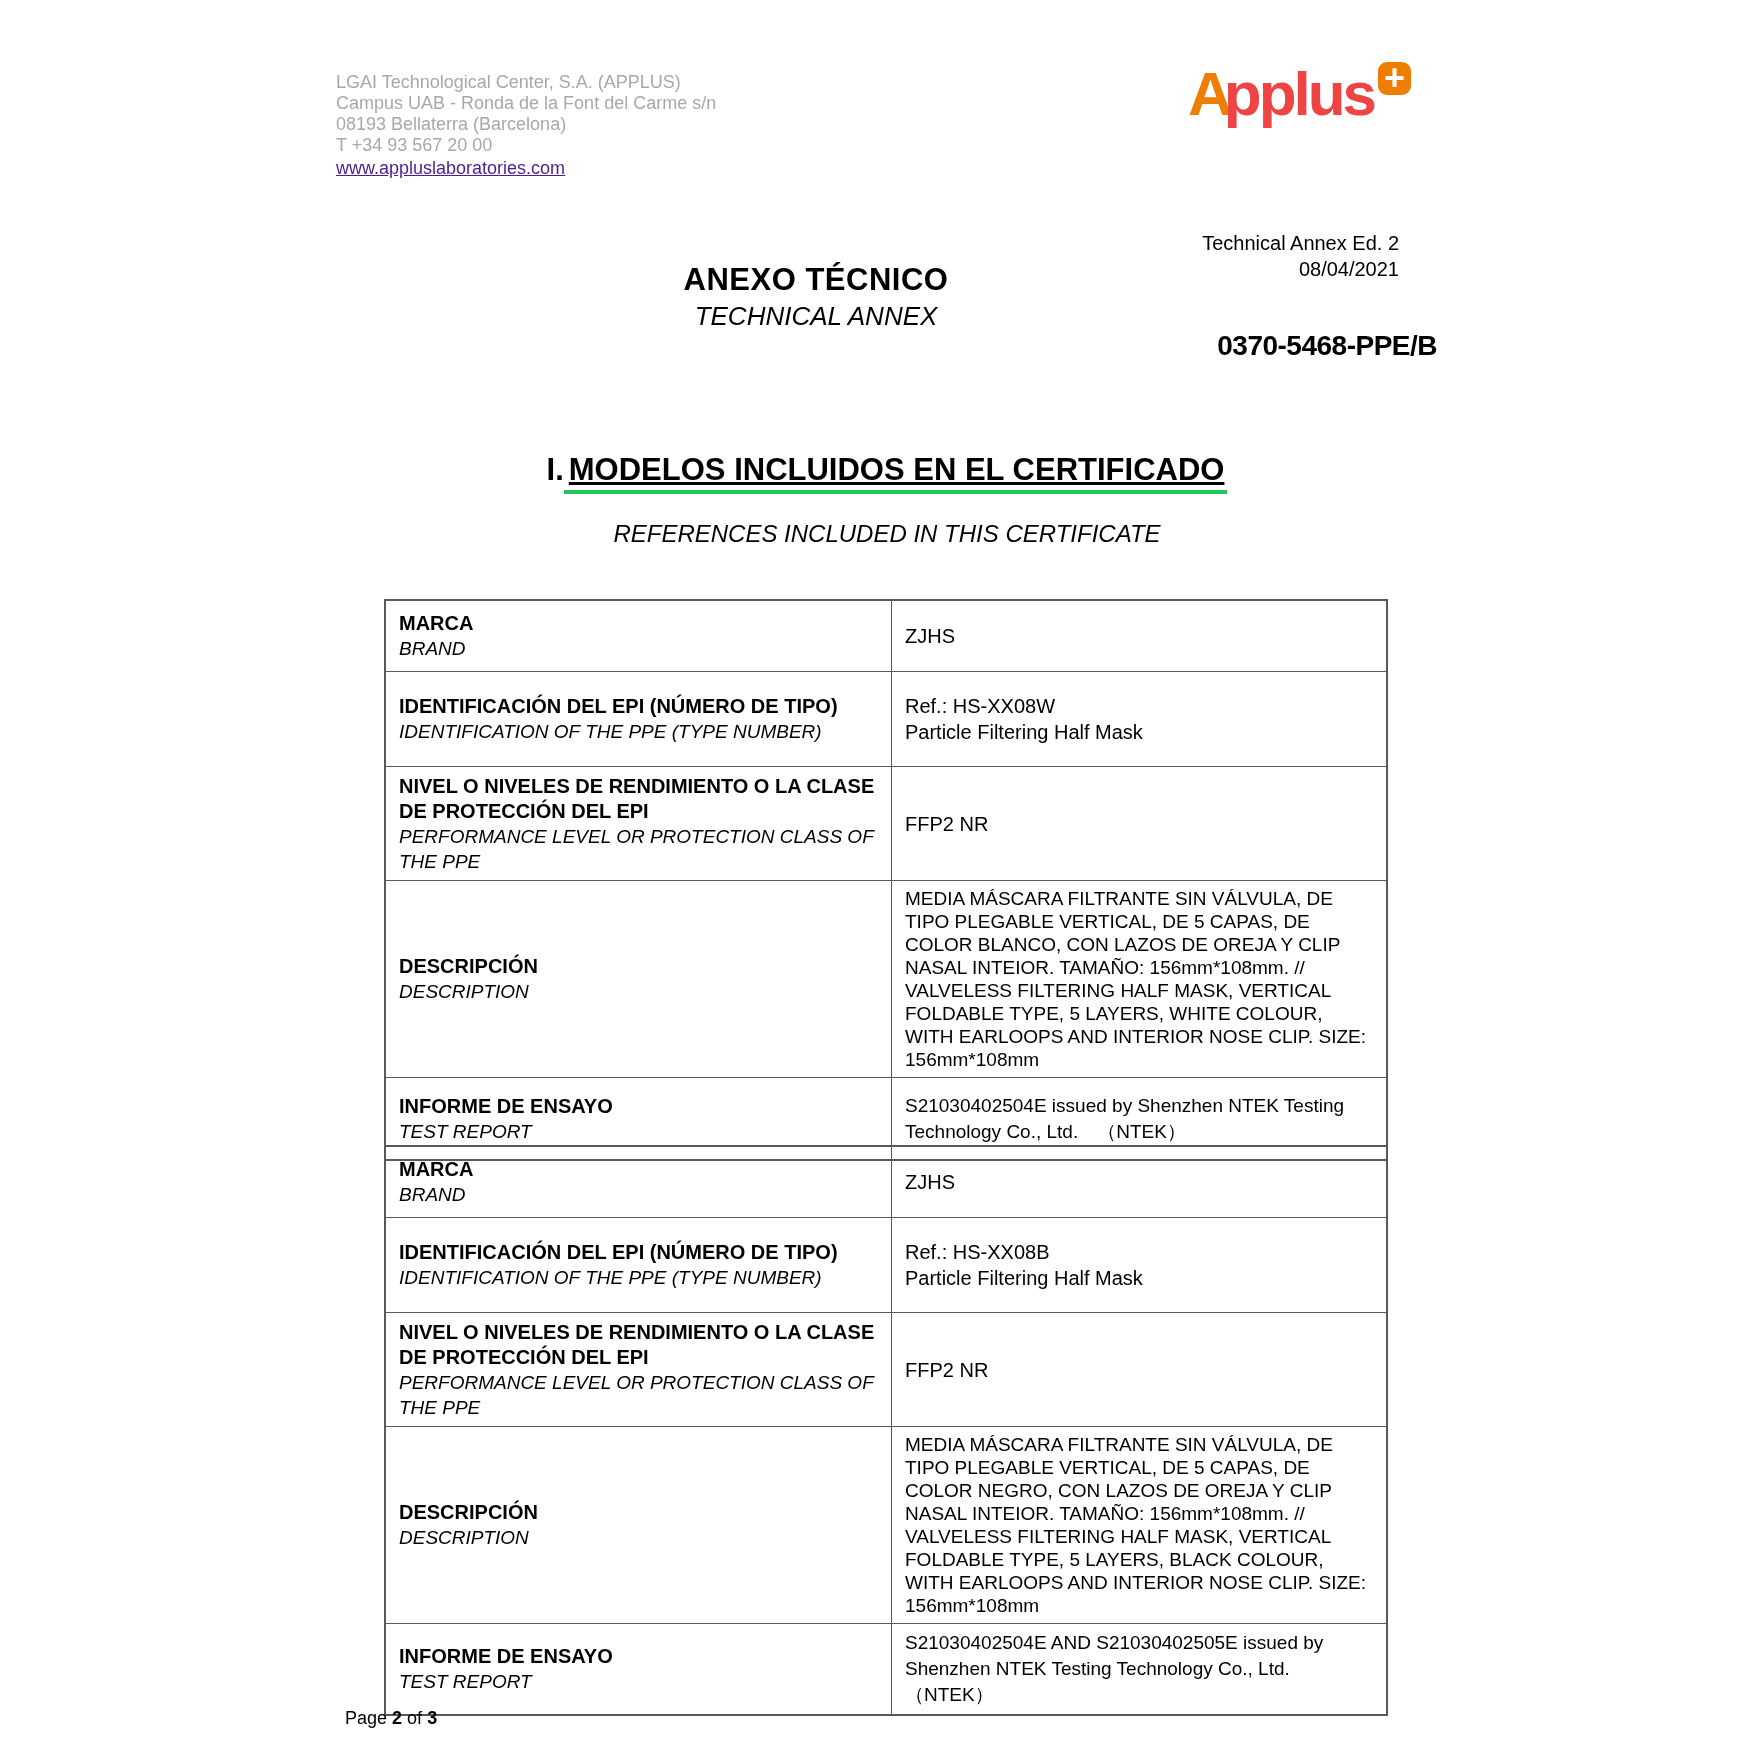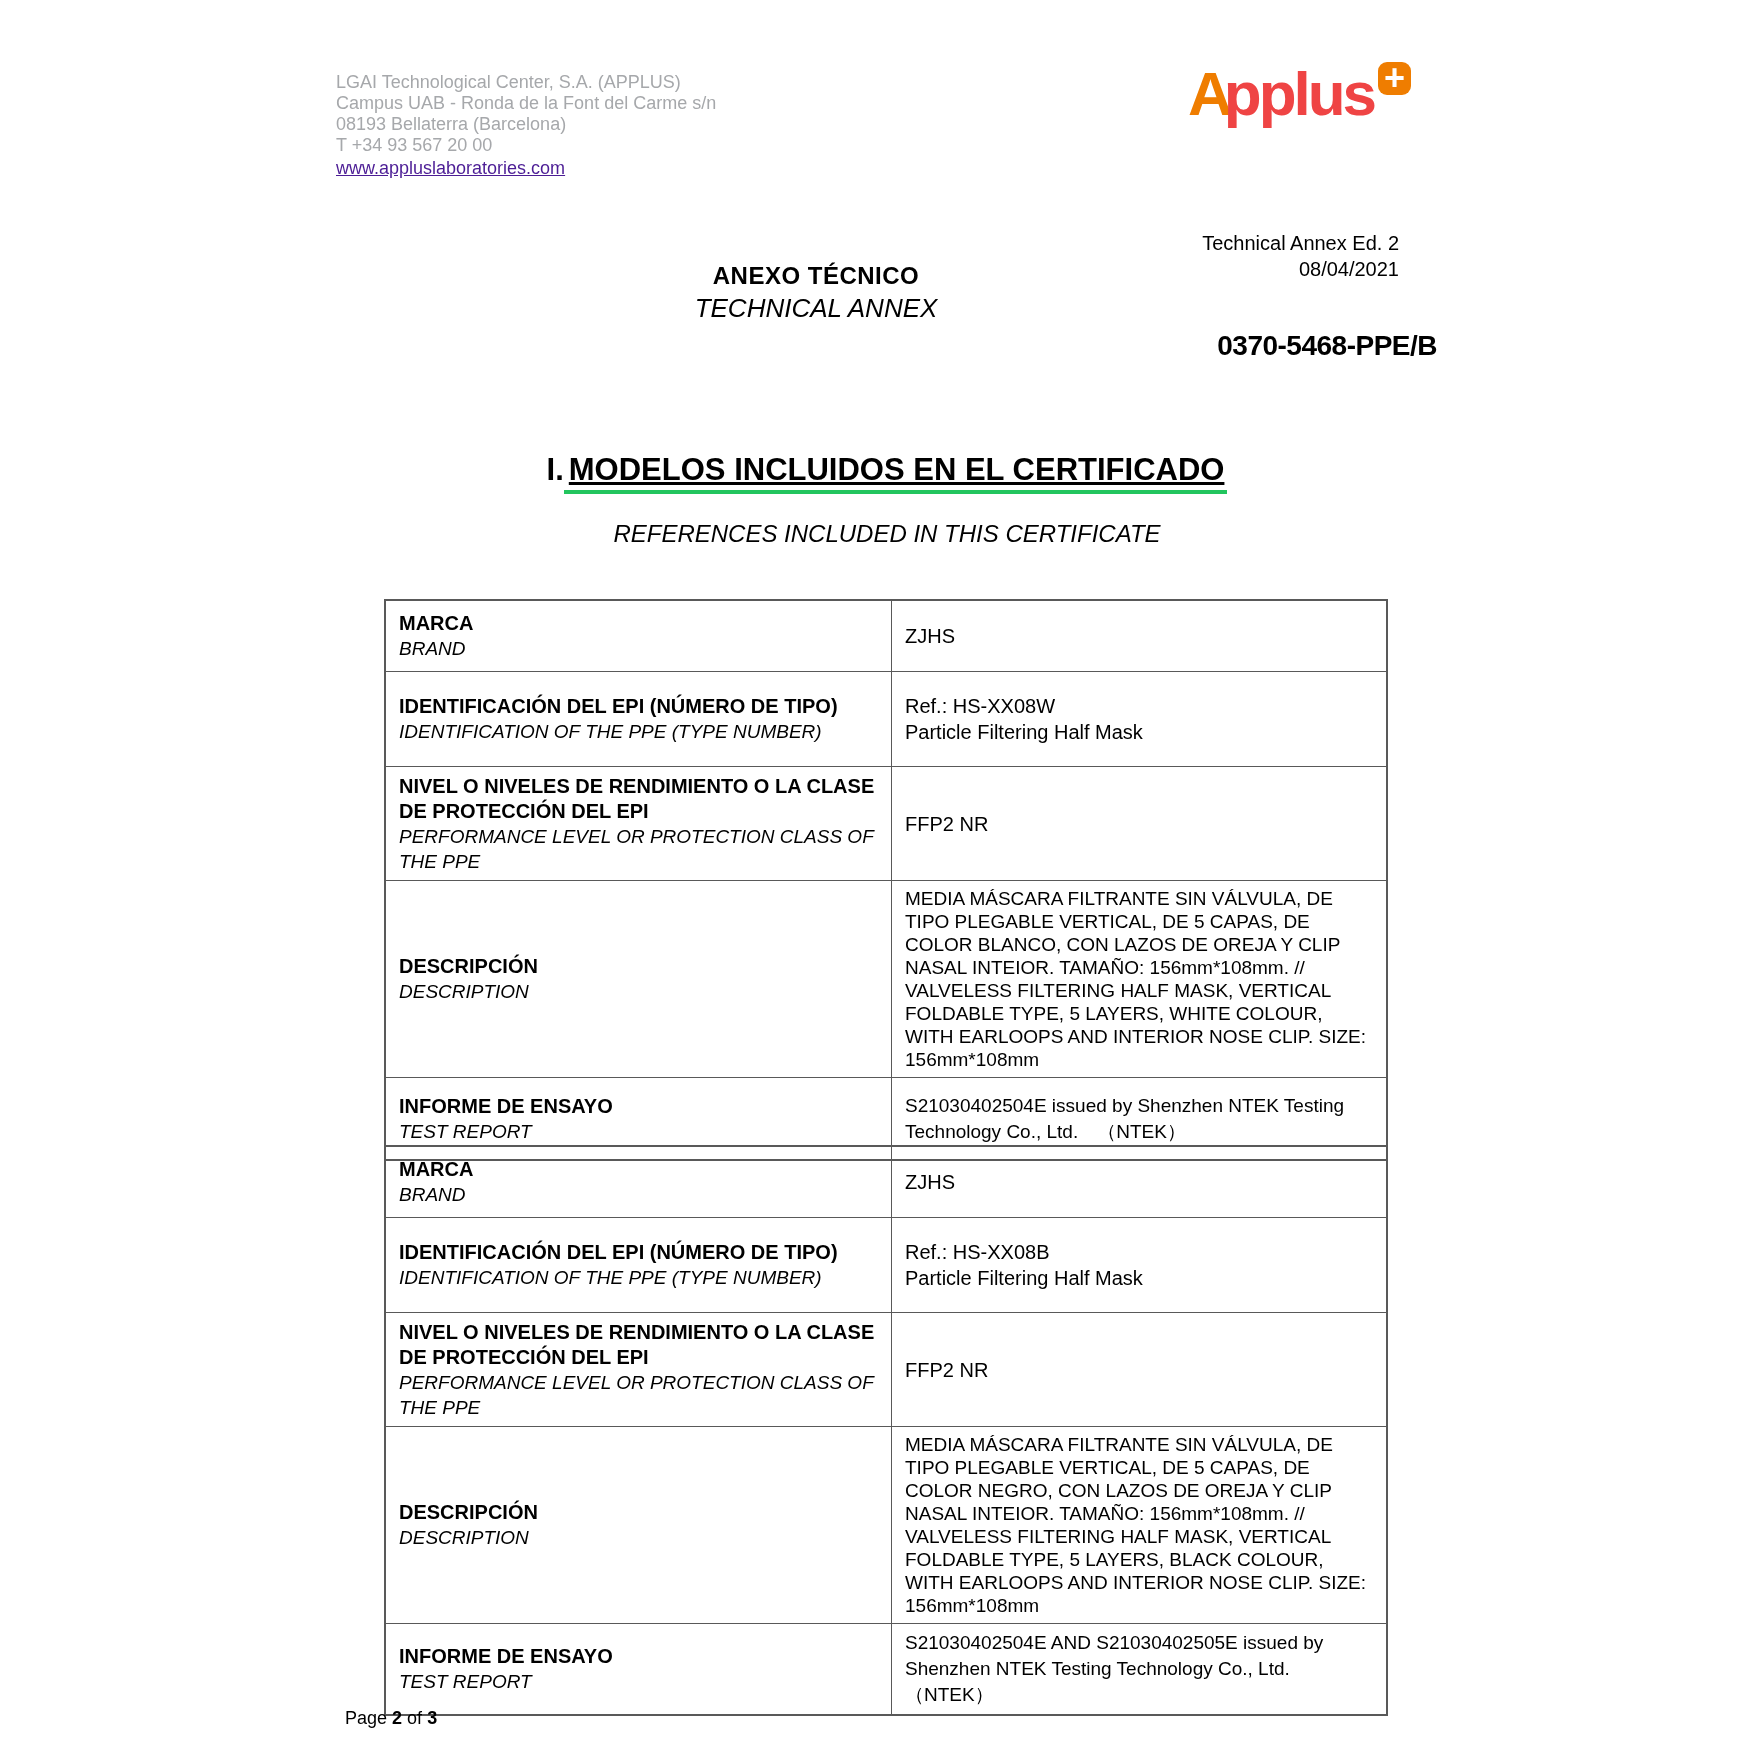--- a/index.html
+++ b/index.html
@@ -20,21 +20,21 @@
   .logo .rest{color:#ef4444;margin-left:-6px;}
   .logo .plus-badge{
     display:inline-block;vertical-align:top;margin-top:4px;margin-left:4px;
     width:33px;height:33px;border-radius:9px;background:#ef7d00;color:#fff;
     font-size:36px;line-height:31px;text-align:center;letter-spacing:0;font-weight:bold;
   }
   
   .edition{position:absolute;right:356px;top:198px;text-align:right;font-size:20px;line-height:26px;color:#000;margin-top:32px;}
   
   .doc-title{position:absolute;left:466px;top:262px;width:700px;text-align:center;}
-  .doc-title .es{font-size:24px;font-weight:bold;letter-spacing:0.5px;}
+  .doc-title .es{font-size:31px;font-weight:bold;letter-spacing:0.5px;}
   .doc-title .en{font-size:26px;font-style:italic;margin-top:3px;}
   
   .doc-number{position:absolute;right:318px;top:330px;font-size:28px;font-weight:bold;letter-spacing:-0.5px;}
   
   .section-heading{position:absolute;left:387px;top:452px;width:1000px;text-align:center;font-size:31px;font-weight:bold;white-space:nowrap;}
   .section-heading .u{border-bottom:4px solid #22c55e;padding:0 3px 3px 5px;text-decoration:underline;}
   .section-sub{position:absolute;left:387px;top:520px;width:1000px;text-align:center;font-size:24px;font-style:italic;}
   
   table.cert{
     position:absolute;left:384px;width:1004px;

